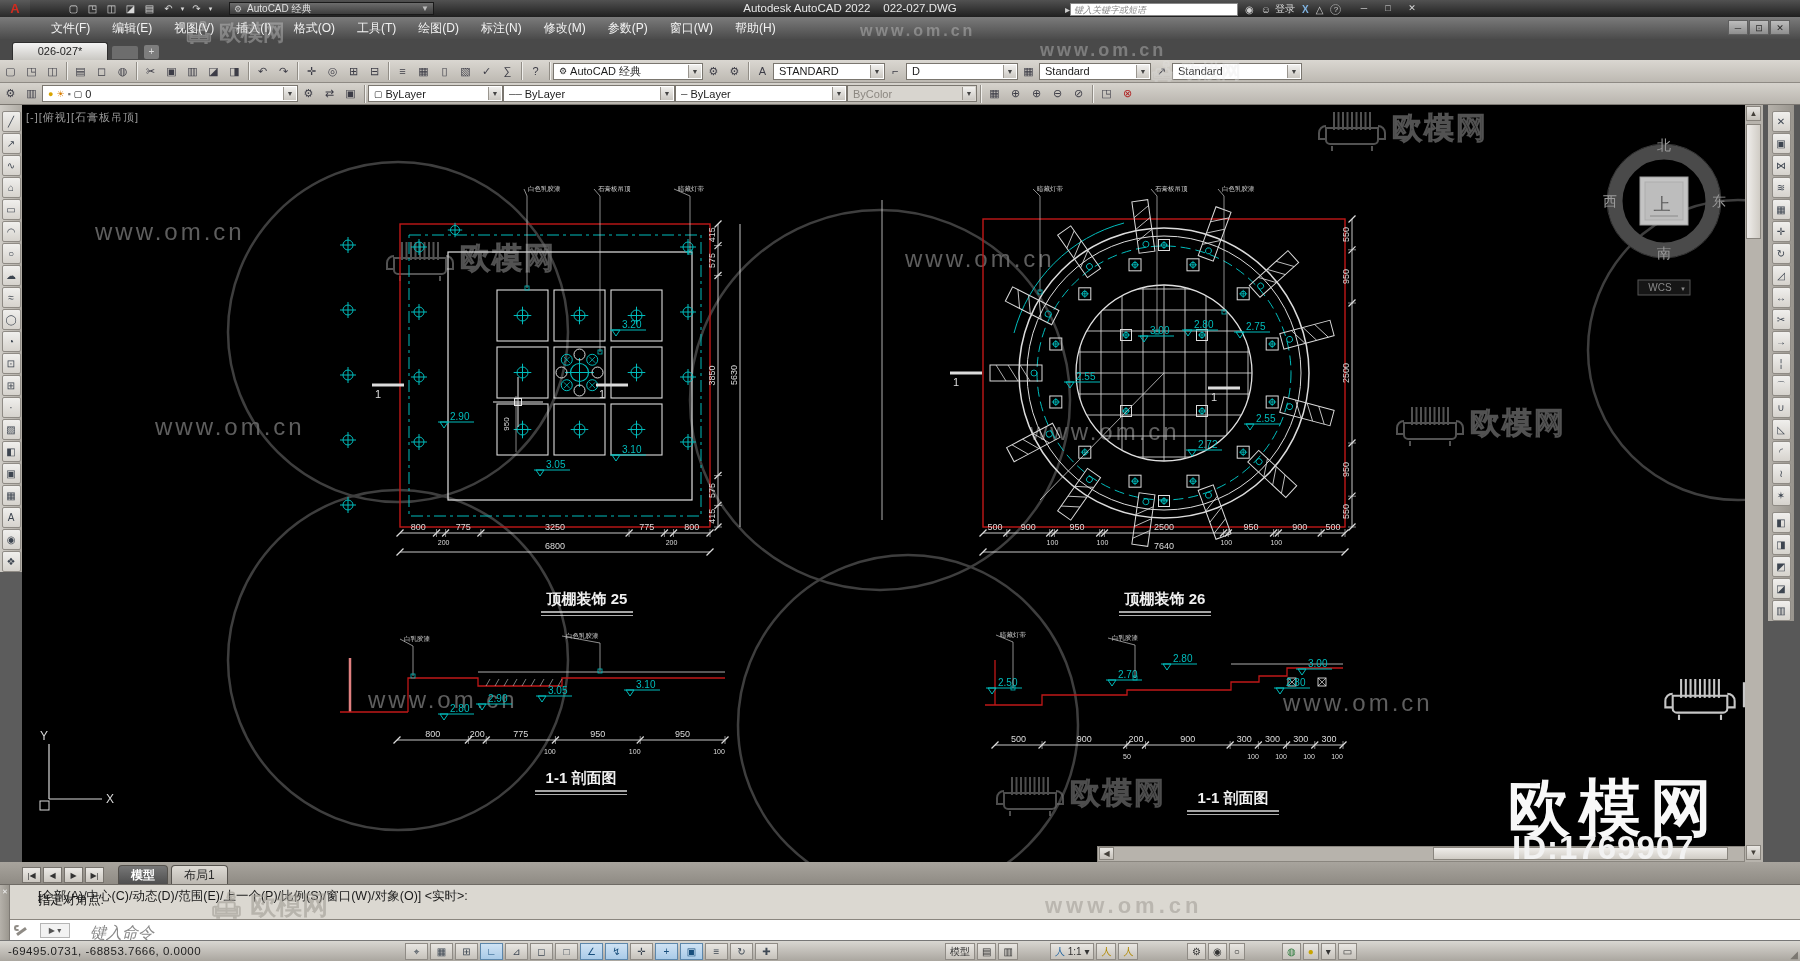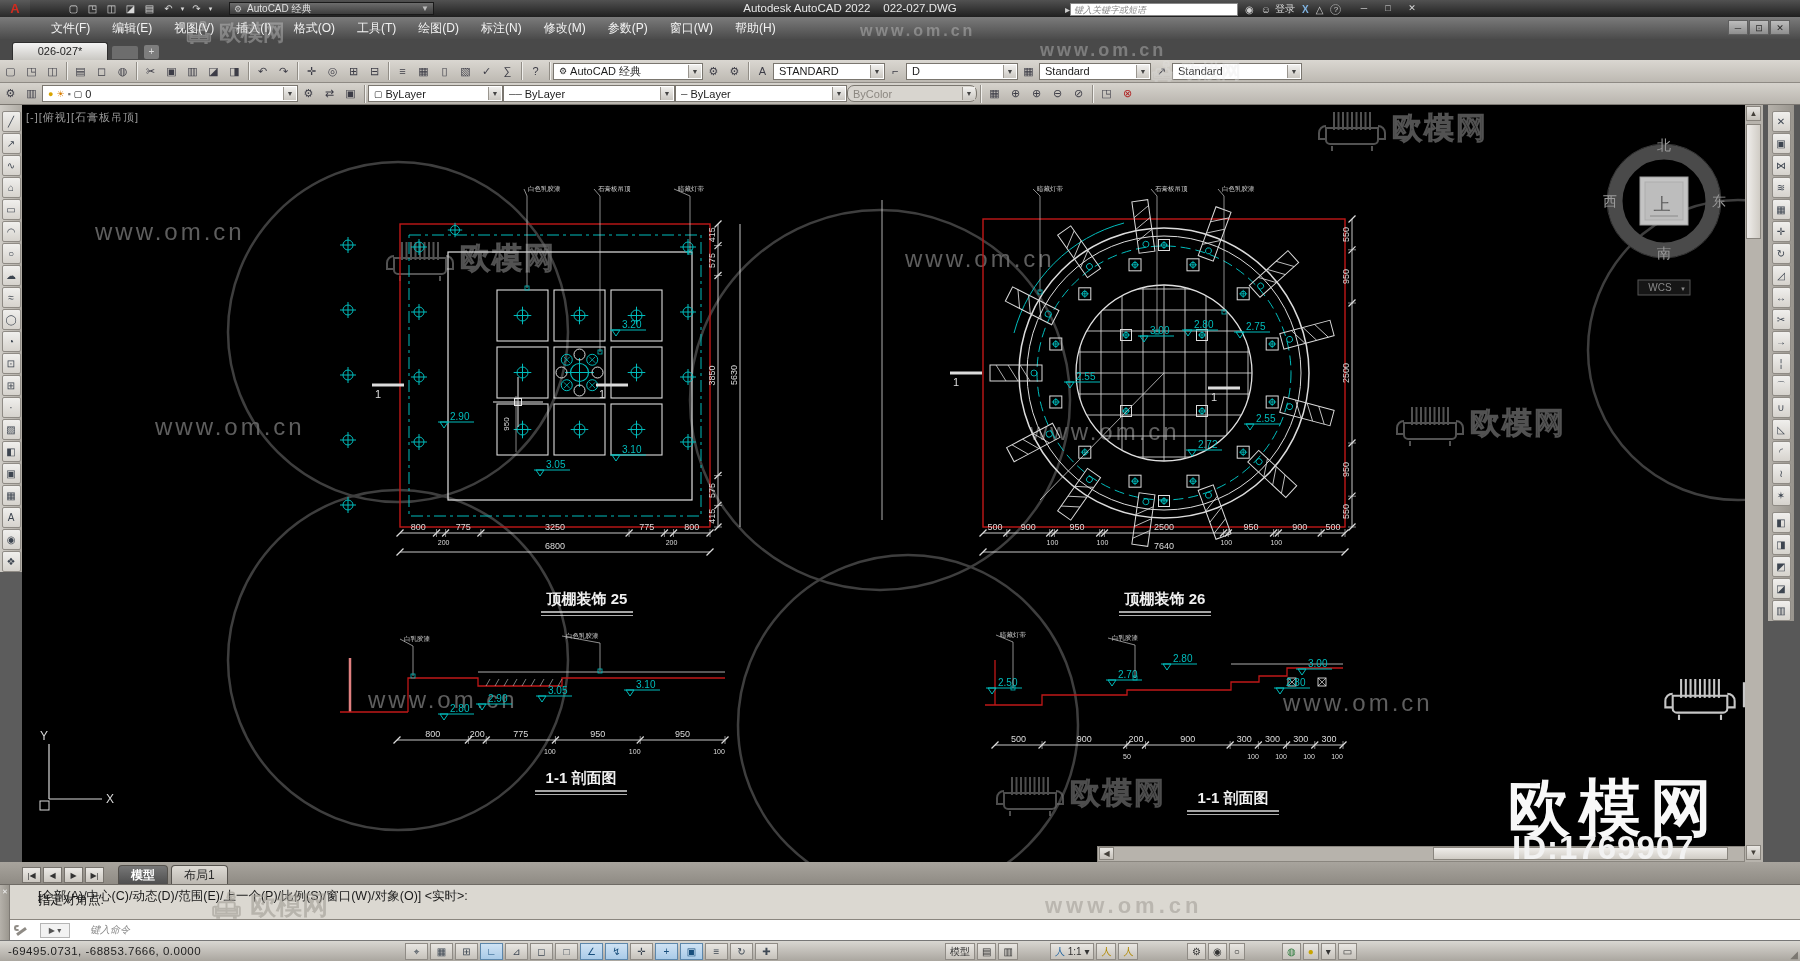--- a/index.html
+++ b/index.html
@@ -35,21 +35,21 @@
   #tab-stub { position:absolute; left:112px; top:7px; width:26px; height:13px; background:#6d6d6d; border-radius:2px 2px 0 0; }
   #tab-plus { position:absolute; left:144px; top:6px; width:15px; height:14px; background:#7d7d7d; border-radius:2px; color:#dedede; font-size:10px; text-align:center; line-height:13px; }
 
   
   #toolbar1 { left:0; top:60px; width:1800px; height:23px; background:linear-gradient(#dad7d1,#bdb9b2); border-bottom:1px solid #8e8a84; display:flex; align-items:center; }
   #toolbar2 { left:0; top:83px; width:1800px; height:22px; background:linear-gradient(#d6d3cd,#b9b5ae); border-bottom:1px solid #7c7872; display:flex; align-items:center; }
   .tico { width:20px; height:18px; margin:0 0.5px; border:1px solid transparent; display:flex; align-items:center; justify-content:center; font-size:11px; color:#3c3c46; }
   .tsep { width:1px; height:18px; background:#918d86; margin:0 3px; box-shadow:1px 0 0 #f0efec; }
   .combo { height:17px; background:#fff; border:1px solid #7a766f; font-size:11px; color:#1c1c1c; display:flex; align-items:center; padding-left:5px; position:relative; }
   .combo .carrow { position:absolute; right:1px; top:1px; bottom:1px; width:13px; background:linear-gradient(#f2f1ef,#cbc8c2); border-left:1px solid #9a968f; color:#444; font-size:7px; display:flex; align-items:center; justify-content:center; }
-  .combo.dis { background:#d8d5cf; color:#8b8780;border-radius:7px; }
+  .combo.dis { background:#d8d5cf; color:#8b8780; }
   .mini { font-size:9px; margin-right:3px; }
 
   
   #leftbar { left:0; top:105px; width:22px; height:757px; background:#5c5c5c; }
   #leftbar .icol { background:linear-gradient(90deg,#cfccc6,#aeaaa3); padding-top:5px; }
   #rightbar { left:1763px; top:105px; width:37px; height:757px; background:#585858; }
   #rightbar .icol { background:linear-gradient(90deg,#b5b1aa,#98948d); width:26px; margin-left:5px; padding-top:5px; }
   .vico { width:19px; height:21px; margin:1px auto; background:linear-gradient(#f0efed,#d6d3cd); border:1px solid #8f8b85; border-radius:2px; display:flex; align-items:center; justify-content:center; font-size:10px; color:#3d4550; }
   .vsep { height:4px; }
 
@@ -71,21 +71,21 @@
   .laytab.active { background:linear-gradient(#777,#4f4f4f); color:#fff; font-weight:bold; margin-left:14px; }
   .laytab.idle { background:linear-gradient(#dedbd5,#bcb8b1); color:#2c2c2c; margin-left:3px; }
 
   
   #cmdwin { left:0; top:884px; width:1800px; height:56px; background:#dbd8d1; border-top:1px solid #6f6b65; }
   #cmdgrip { position:absolute; left:0; top:0; width:10px; height:56px; background:linear-gradient(90deg,#b5b1aa,#9b978f); border-right:1px solid #7e7a74; }
   #cmdclose { position:absolute; left:1px; top:2px; width:8px; height:9px; color:#f0f0f0; font-size:7px; line-height:9px; text-align:center; }
   .cmdline { position:absolute; left:30px; color:#1a1a1a; font-size:12.5px; white-space:pre;margin-left:8px; }
   #cmdinput { position:absolute; left:10px; top:34px; width:1790px; height:22px; background:#fff; border-top:1px solid #8a867f; }
   #cmd-prompt-btn { position:absolute; left:30px; top:3px; width:30px; height:15px; border:1px solid #b5b5b5; background:#f2f2f2; color:#555; font-size:8px; text-align:center; line-height:14px; }
-  #cmd-placeholder { position:absolute; left:80px; top:3px; font-size:10px; color:#8a8a8a; font-style:italic; }
+  #cmd-placeholder { position:absolute; left:80px; top:3px; font-size:16px; color:#8a8a8a; font-style:italic; }
   #wrench { position:absolute; left:4px; top:4px; width:14px; height:14px; }
   #wrench .w1 { position:absolute; left:2px; top:6px; width:11px; height:3px; background:#8f8b85; transform:rotate(-35deg); }
   #wrench .w2 { position:absolute; left:0; top:1px; width:6px; height:6px; border:2px solid #8f8b85; border-radius:50%; border-right-color:transparent; }
 
   
   #statusbar { left:0; top:940px; width:1800px; height:21px; background:linear-gradient(#d9d7d2,#aaa69f); border-top:1px solid #777; }
   #coords { position:absolute; left:8px; top:4px; font-size:11.5px; color:#1e1e1e; letter-spacing:0.5px; }
   .stbtn { position:absolute; top:2px; width:23px; height:17px; border:1px solid #8f8b85; background:linear-gradient(#e8e6e2,#c6c2bb); color:#3e4854; font-size:10px; text-align:center; line-height:16px; }
   .stbtn.on { background:linear-gradient(#cfe2f4,#a9cbe8); border-color:#5d87ab; color:#174e7c; }
   .srgroup { position:absolute; top:2px; height:17px; display:flex; align-items:center; }

